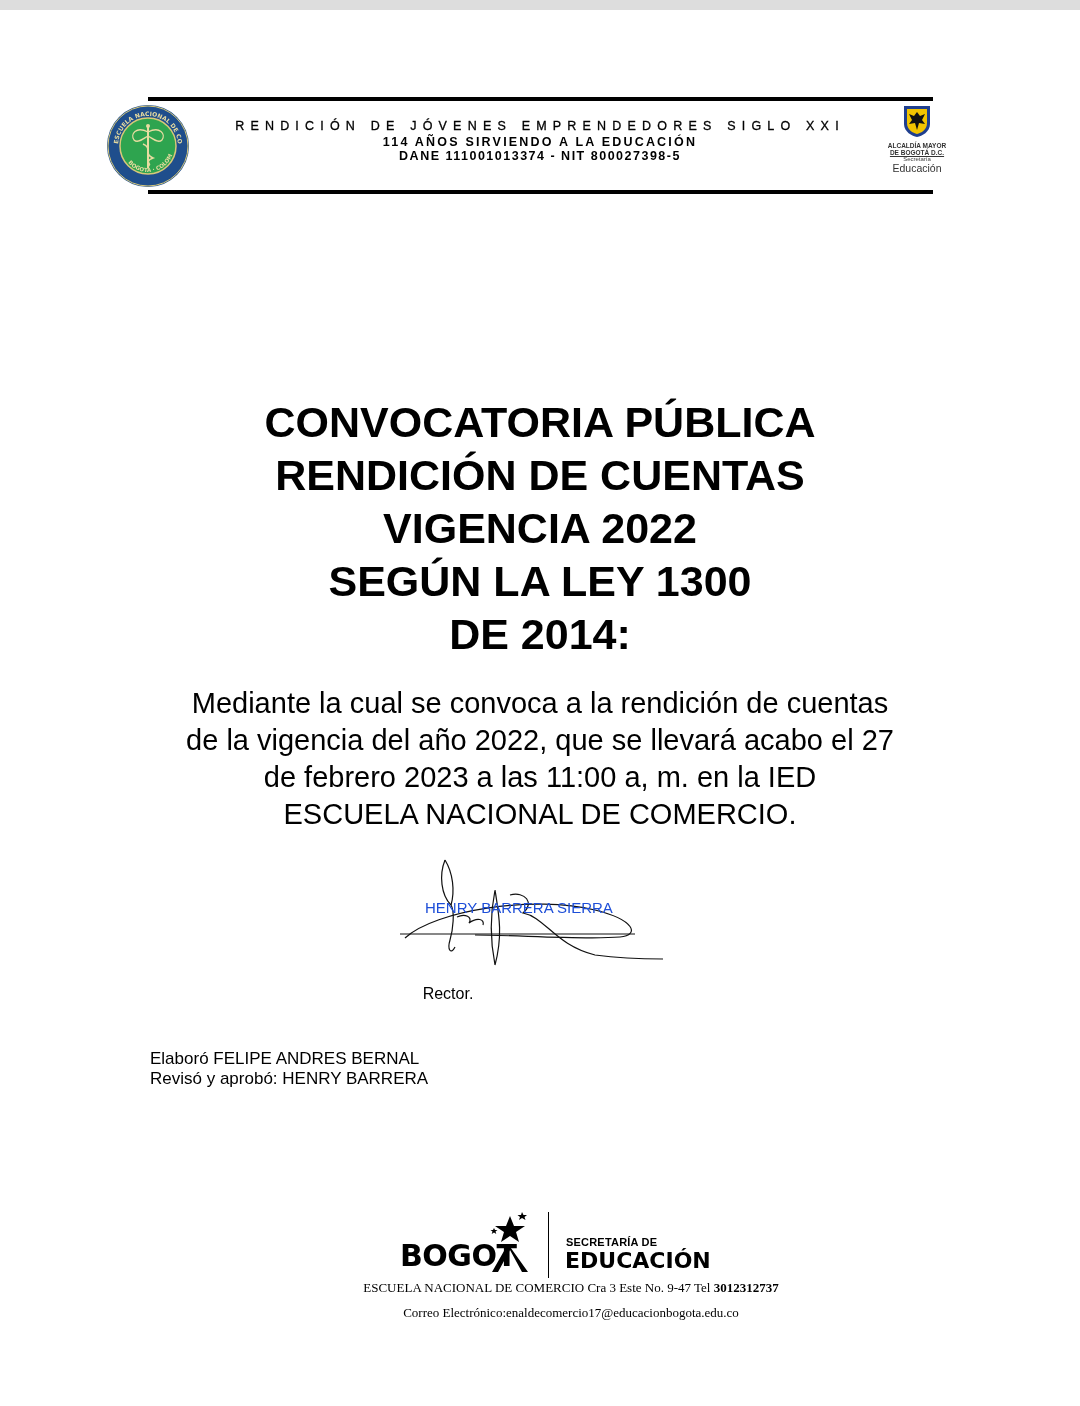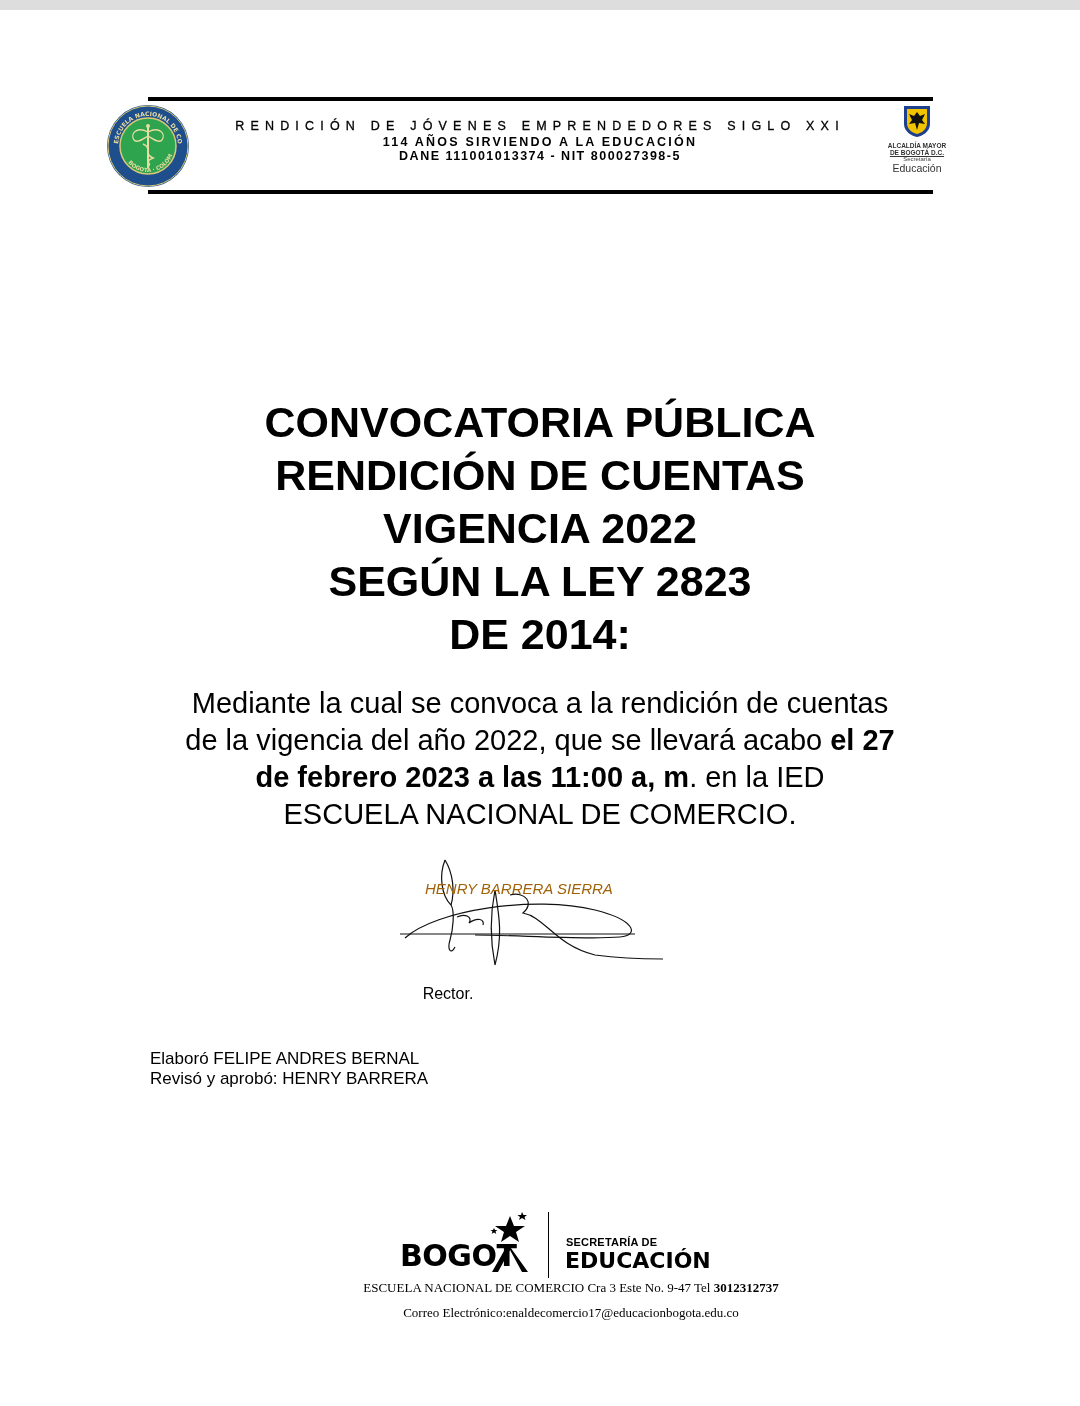--- a/index.html
+++ b/index.html
@@ -47,26 +47,26 @@
       position: absolute; left: 140px; top: 348px; width: 800px; text-align: center;
       font-weight: bold; font-size: 43px; line-height: 53px; margin-top: 48px;
     }
     .title div { white-space: nowrap; }
 
     
     .body-text {
       position: absolute; left: 120px; top: 685px; width: 840px; text-align: center;
       font-size: 29px; line-height: 37px;
     }
-    .body-text b { font-weight: bold; }
+    .body-text b { font-weight: normal; }
 
     
     .signature { position: absolute; left: 395px; top: 855px; width: 275px; height: 115px; }
     .sig-name {
-      position: absolute; left: 425px; top: 880px; font-size: 15px; color: #a16207; font-style: italic;
+      position: absolute; left: 425px; top: 899px; font-size: 15px; color: #1d4ed8;
     }
     .rector { position: absolute; left: 0; top: 985px; width: 896px; text-align: center; font-size: 16px; }
 
     .credits { position: absolute; left: 150px; top: 1049px; font-size: 17px; line-height: 20px; }
 
     
     .footer-logo { position: absolute; left: 398px; top: 1210px; width: 290px; height: 66px; }
     .bogota-word {
       position: absolute; left: 400px; top: 1238px; font-size: 30px; font-weight: bold; letter-spacing: -0.5px;
       font-family: "DejaVu Sans", sans-serif;
@@ -126,21 +126,21 @@
   <div class="a3">Secretaría</div>
   <div class="a4">Educación</div>
 </div>
 
 <div class="hdr-line-bot"></div>
 
 <div class="title">
   <div>CONVOCATORIA PÚBLICA</div>
   <div>RENDICIÓN DE CUENTAS</div>
   <div>VIGENCIA 2022</div>
-  <div>SEGÚN LA LEY 2823</div>
+  <div>SEGÚN LA LEY 1300</div>
   <div>DE 2014:</div>
 </div>
 
 <div class="body-text">
   <div>Mediante la cual se convoca a la rendición de cuentas</div>
   <div><span>de la vigencia del año 2022, que se llevará acabo </span><b>el 27</b></div>
   <div><b>de febrero 2023 a las 11:00 a, m</b><span>. en la IED</span></div>
   <div>ESCUELA NACIONAL DE COMERCIO.</div>
 </div>
 

